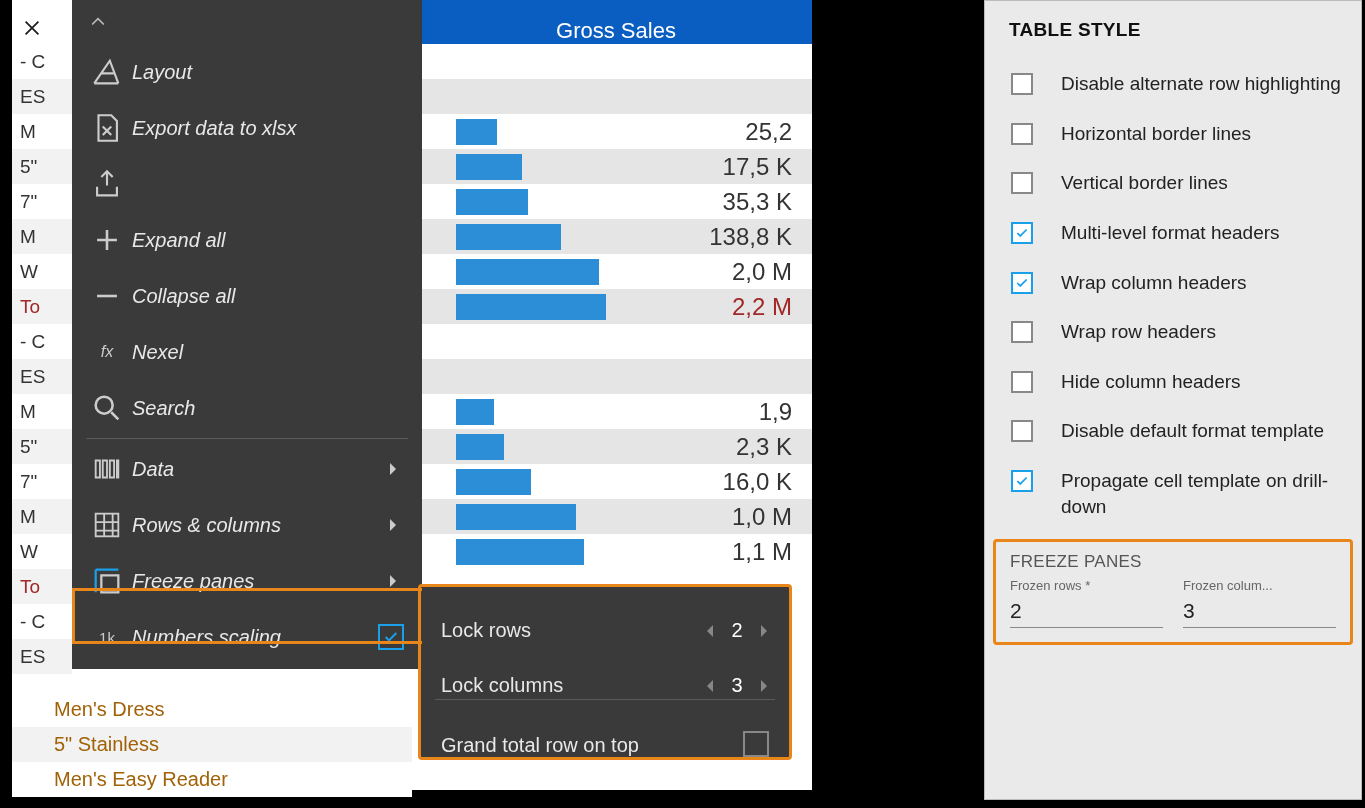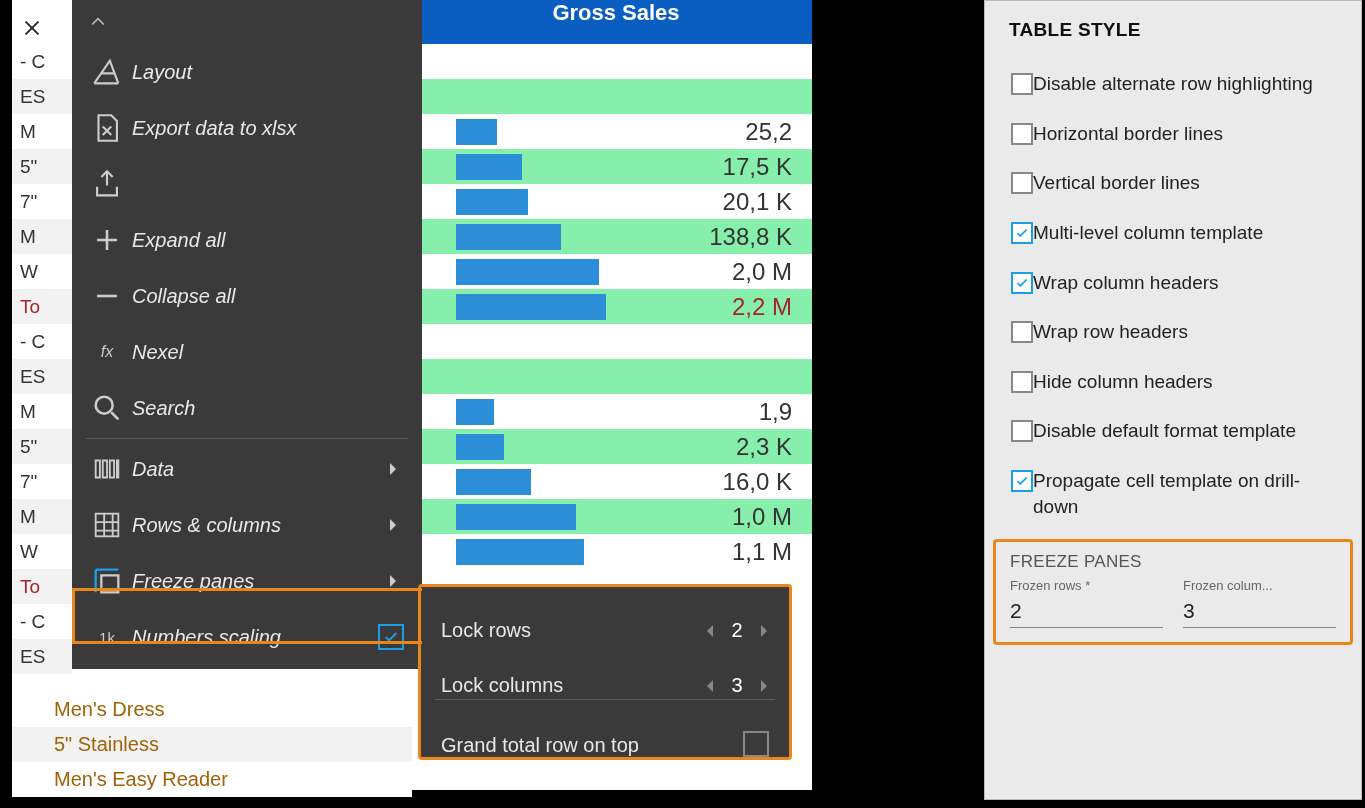--- a/index.html
+++ b/index.html
@@ -4,21 +4,21 @@
 <style>
   * { box-sizing: border-box; margin: 0; padding: 0; font-family: "Segoe UI", Arial, sans-serif; }
   body { background: #000; width: 1365px; height: 808px; position: relative; overflow: hidden; }
 
   
   .left-stage { position: absolute; left: 0; top: 0; width: 830px; height: 808px; background: #000; }
   .table-bg { position: absolute; left: 12px; top: 0; width: 800px; height: 790px; background: #fff; }
   .close-circle { position: absolute; left: 12px; top: 8px; width: 40px; height: 40px; border-radius: 50%; background: #fff; display:flex; align-items:center; justify-content:center; cursor:pointer; z-index:5;}
   .close-circle svg { width: 22px; height:22px; stroke:#222; stroke-width:2; fill:none;}
 
-  .header-band { position:absolute; left:420px; top:0; width:392px; height:44px; background:#0a5ec2; color:#fff; display:flex; align-items:flex-start; justify-content:center; font-size:22px; font-weight:700; z-index:1;}
+  .header-band { position:absolute; left:420px; top:0; width:392px; height:44px; background:#0a5ec2; color:#fff; display:flex; align-items:flex-end; justify-content:center; font-size:22px; font-weight:400; z-index:1;}
 
   
   .ctx-menu { position:absolute; left:72px; top:0; width:350px; background:#3a3a3a; color:#e8e8e8; z-index:3; font-size:20px; padding-bottom:4px;}
   .ctx-top { height:44px; display:flex; align-items:center; padding-left:16px;}
   .ctx-top svg{width:20px;height:20px;stroke:#bbb;fill:none;stroke-width:2;}
   .ctx-item { height:56px; display:flex; align-items:center; padding:0 18px; cursor:pointer; position:relative;}
   .ctx-item .ic{width:34px;display:flex;align-items:center;justify-content:center;}
   .ctx-item .lbl{flex:1; padding-left:8px;font-style:italic;}
   .ctx-item .chev{width:16px;}
   .ctx-item .chev svg{width:10px;height:14px;fill:#ccc;}
@@ -44,30 +44,30 @@
   .row-stack .r{height:35px;display:flex;align-items:center;padding-left:8px;font-size:19px;color:#333;background:#fff;}
   .row-stack .r.alt{background:#f2f2f2;}
   .row-stack .r.tot{color:#a02828;}
   .lower-rows{position:absolute;left:12px;top:692px;width:400px;z-index:1;}
   .lower-rows .r{height:35px;display:flex;align-items:center;padding-left:42px;font-size:20px;color:#a16207;background:#fff;}
   .lower-rows .r.alt{background:#f2f2f2;}
 
   
   .num-col{position:absolute;left:420px;top:44px;width:392px;z-index:2;}
   .num-col .nr{height:35px;display:flex;align-items:center;background:#fff;}
-  .num-col .nr.alt{background:#86efac;}
+  .num-col .nr.alt{background:#e5e5e5;}
   .num-col .nr.tot .val{color:#a02828;}
   .num-col .bar{height:26px;background:#2b8ed6;margin-left:36px;}
   .num-col .val{flex:1;text-align:right;padding-right:20px;font-size:24px;color:#333;}
 
   
   .right-panel{position:absolute;left:984px;top:0;width:378px;height:800px;background:#eaeaea;border:1px solid #bbb;}
   .rp-title{padding:18px 24px 12px 24px;font-weight:700;font-size:19px;color:#111;letter-spacing:0.3px;}
   .rp-list{padding:6px 16px 0 22px;}
-  .rp-opt{display:flex;align-items:flex-start;gap:0;padding:12px 4px;font-size:19px;color:#222;cursor:pointer;}
+  .rp-opt{display:flex;align-items:flex-start;gap:28px;padding:12px 4px;font-size:19px;color:#222;cursor:pointer;}
   .rp-opt .cb{flex:0 0 22px;width:22px;height:22px;border:2px solid #888;background:#fff;margin-top:2px;display:flex;align-items:center;justify-content:center;}
   .rp-opt .cb.on{border-color:#1aa0e8;}
   .rp-opt .cb.on svg{width:14px;height:14px;stroke:#1aa0e8;stroke-width:3;fill:none;}
   .rp-opt .t{flex:1;line-height:1.35;}
   .freeze-block{margin:8px 8px 0 8px;border:3px solid #e8861a;border-radius:4px;padding:10px 14px 14px 14px;}
   .freeze-block .hd{font-size:17px;color:#555;letter-spacing:.3px;margin-bottom:6px;}
   .freeze-fields{display:flex;gap:20px;}
   .ff{flex:1;}
   .ff .lab{font-size:13px;color:#666;white-space:nowrap;overflow:hidden;text-overflow:ellipsis;}
   .ff .inp{font-size:21px;color:#222;border-bottom:1px solid #888;padding:4px 0;margin-top:2px;}
@@ -125,21 +125,21 @@
       <div class="nr">
         <div class="bar" style="width: 40.5px;"></div>
         <div class="val">25,2</div>
       </div>
       <div class="nr alt">
         <div class="bar" style="width: 66px;"></div>
         <div class="val">17,5 K</div>
       </div>
       <div class="nr">
         <div class="bar" style="width: 72px;"></div>
-        <div class="val">20,1 K</div>
+        <div class="val">35,3 K</div>
       </div>
       <div class="nr alt">
         <div class="bar" style="width: 105px;"></div>
         <div class="val">138,8 K</div>
       </div>
       <div class="nr">
         <div class="bar" style="width: 142.5px;"></div>
         <div class="val">2,0 M</div>
       </div>
       <div class="nr alt tot">
@@ -346,21 +346,21 @@
       <div class="rp-opt">
         <div class="cb"></div>
         <div class="t">Vertical border lines</div>
       </div>
       <div class="rp-opt">
         <div class="cb on">
           <svg viewBox="0 0 24 24">
             <path d="M4 12l5 5L20 6"></path>
           </svg>
         </div>
-        <div class="t">Multi-level column template</div>
+        <div class="t">Multi-level format headers</div>
       </div>
       <div class="rp-opt">
         <div class="cb on">
           <svg viewBox="0 0 24 24">
             <path d="M4 12l5 5L20 6"></path>
           </svg>
         </div>
         <div class="t">Wrap column headers</div>
       </div>
       <div class="rp-opt">

